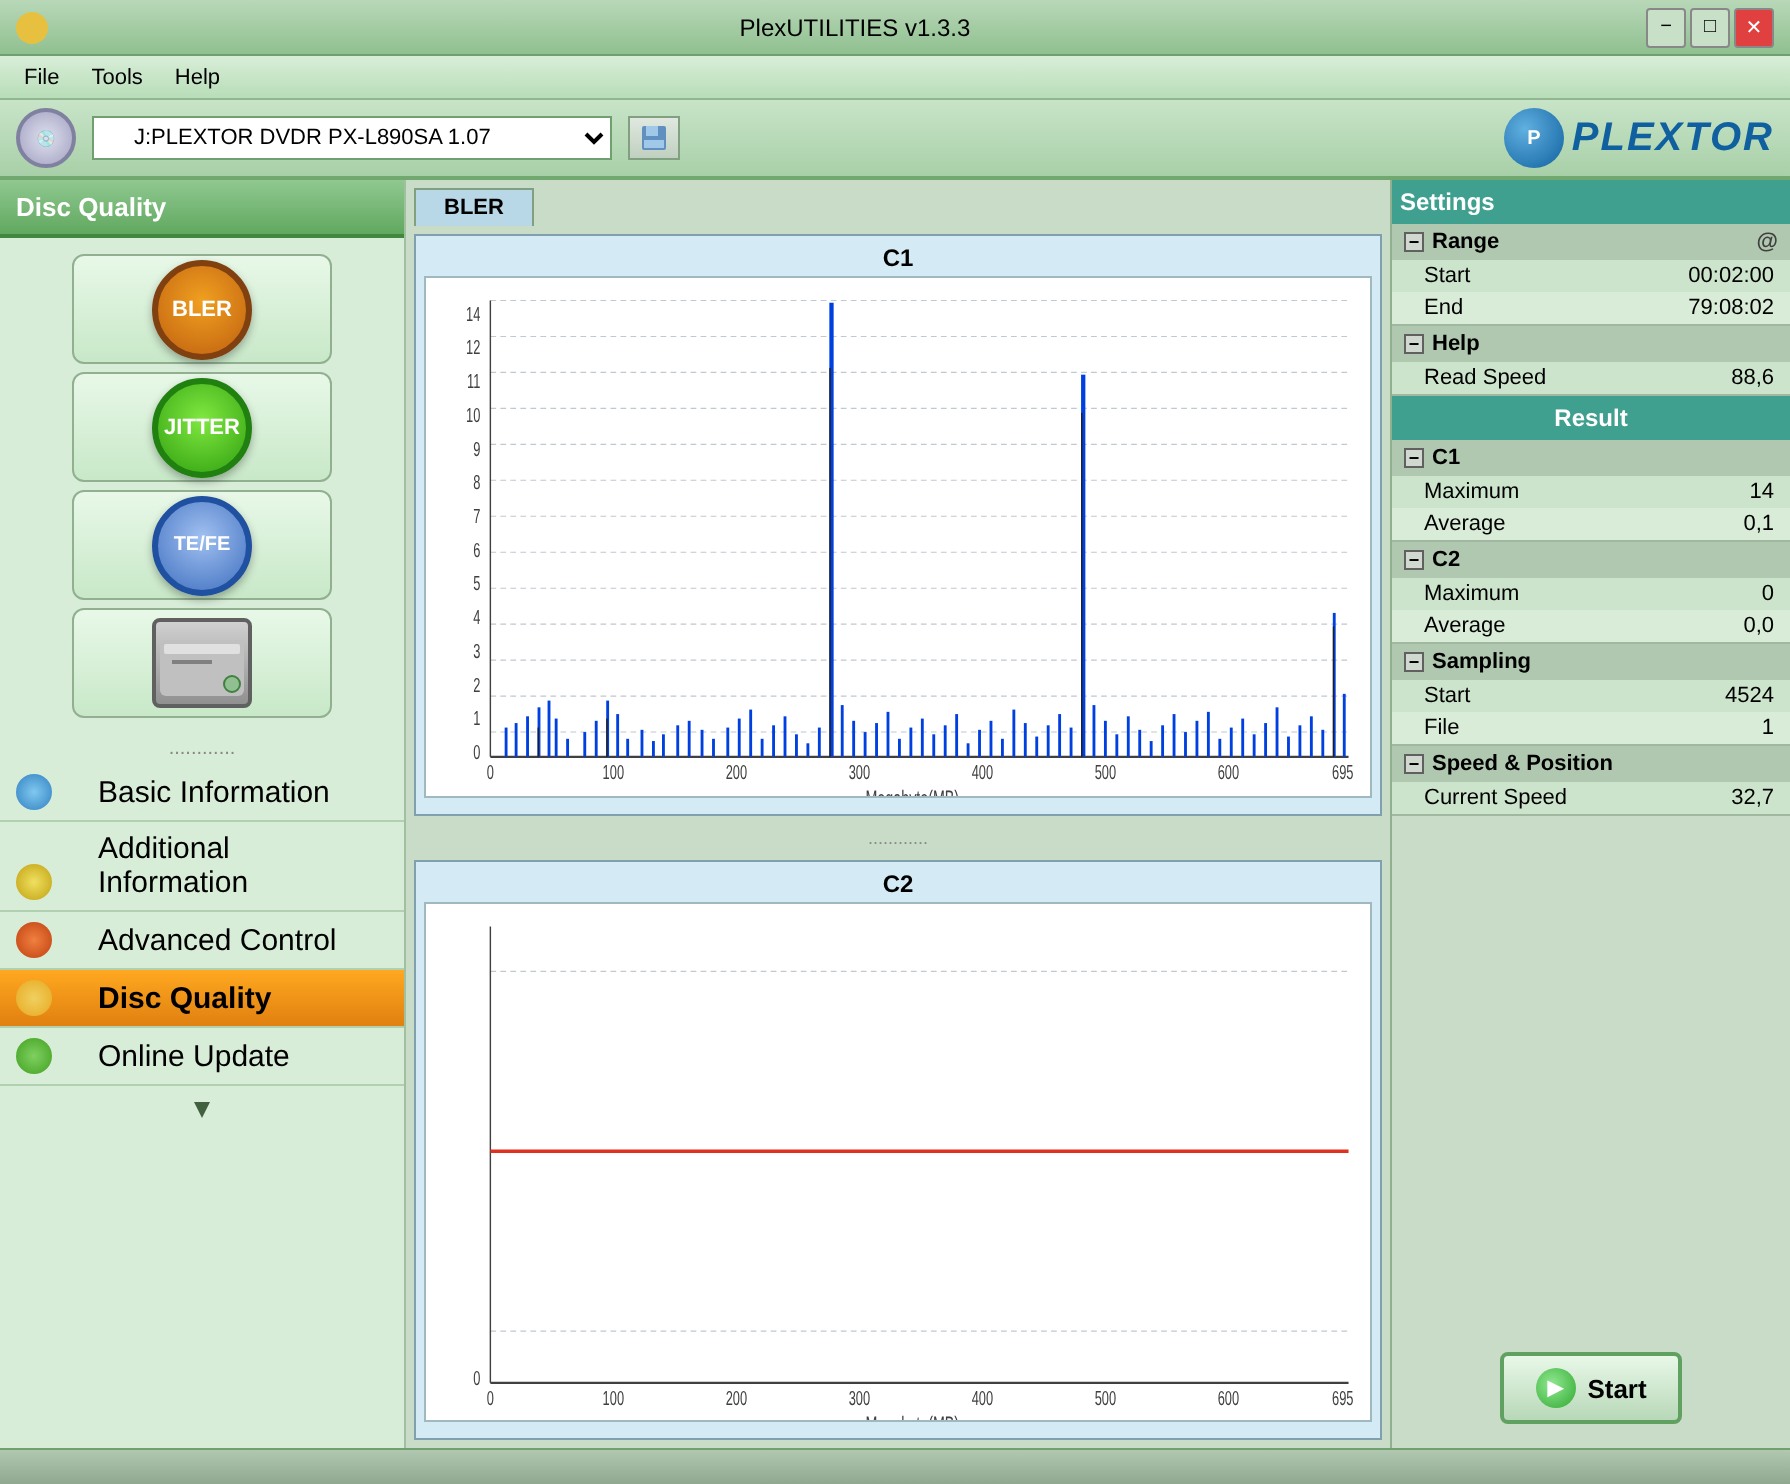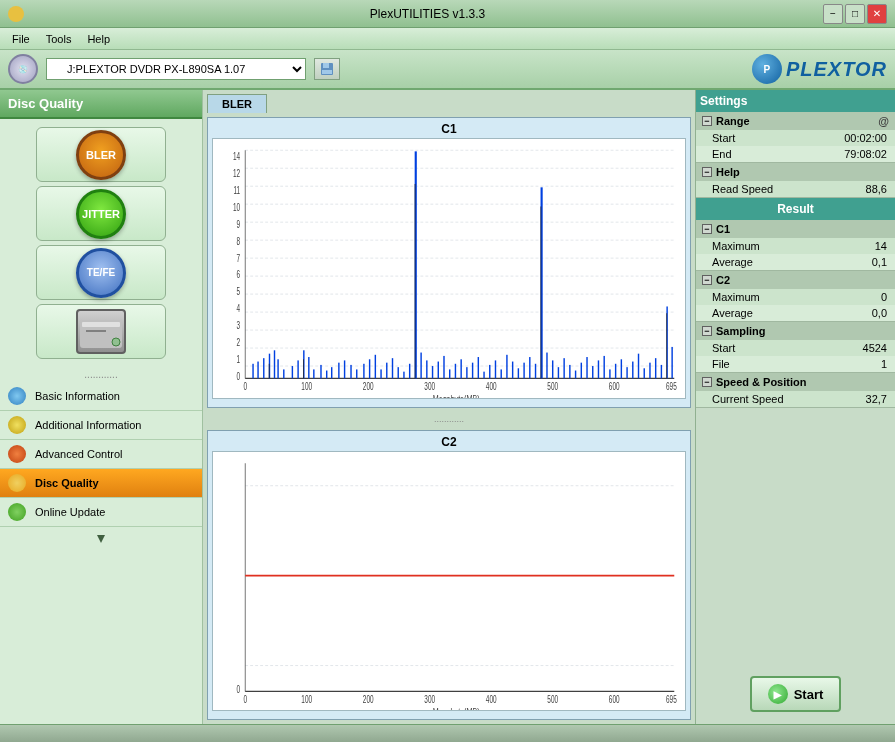--- a/index.html
+++ b/index.html
@@ -198,25 +198,25 @@
       font-size: 10px;
       padding: 2px 0;
     }
 
     .nav-items {
       display: flex;
       flex-direction: column;
     }
     .nav-item {
       display: flex;
-      align-items: center;
+      align-items: flex-end;
       padding: 5px 8px;
       cursor: pointer;
-      font-size: 11px;
-      gap: 9px;
+      font-size: 15px;
+      gap: 23px;
       border-bottom: 1px solid #b0d0b0;
     }
     .nav-item.active {
       background: linear-gradient(to bottom, #ffa820, #e08010);
       color: black;
       font-weight: bold;
     }
     .nav-icon {
       width: 18px; height: 18px;
       border-radius: 50%;

